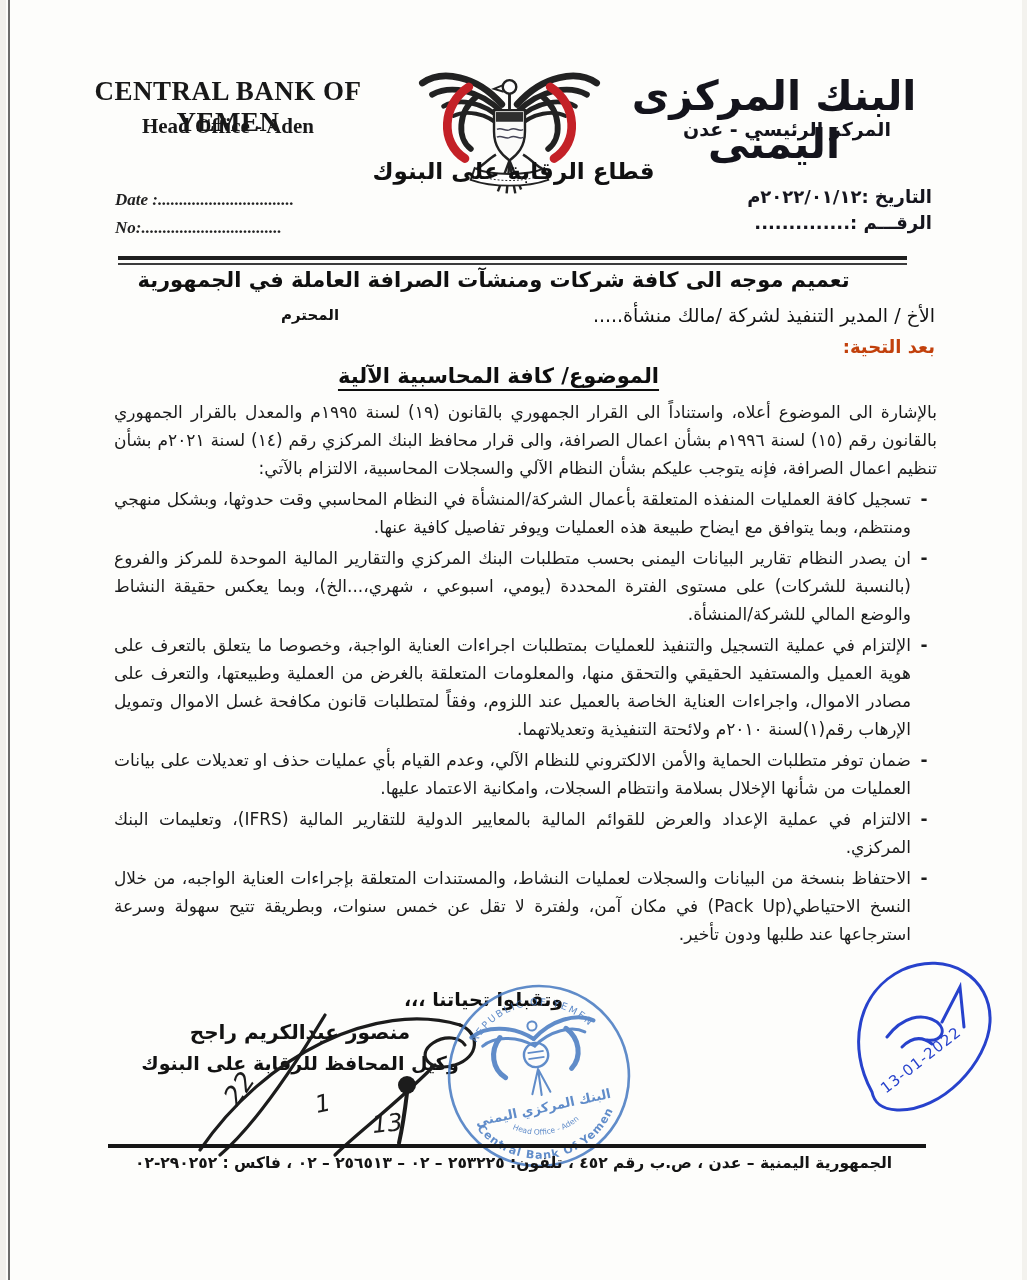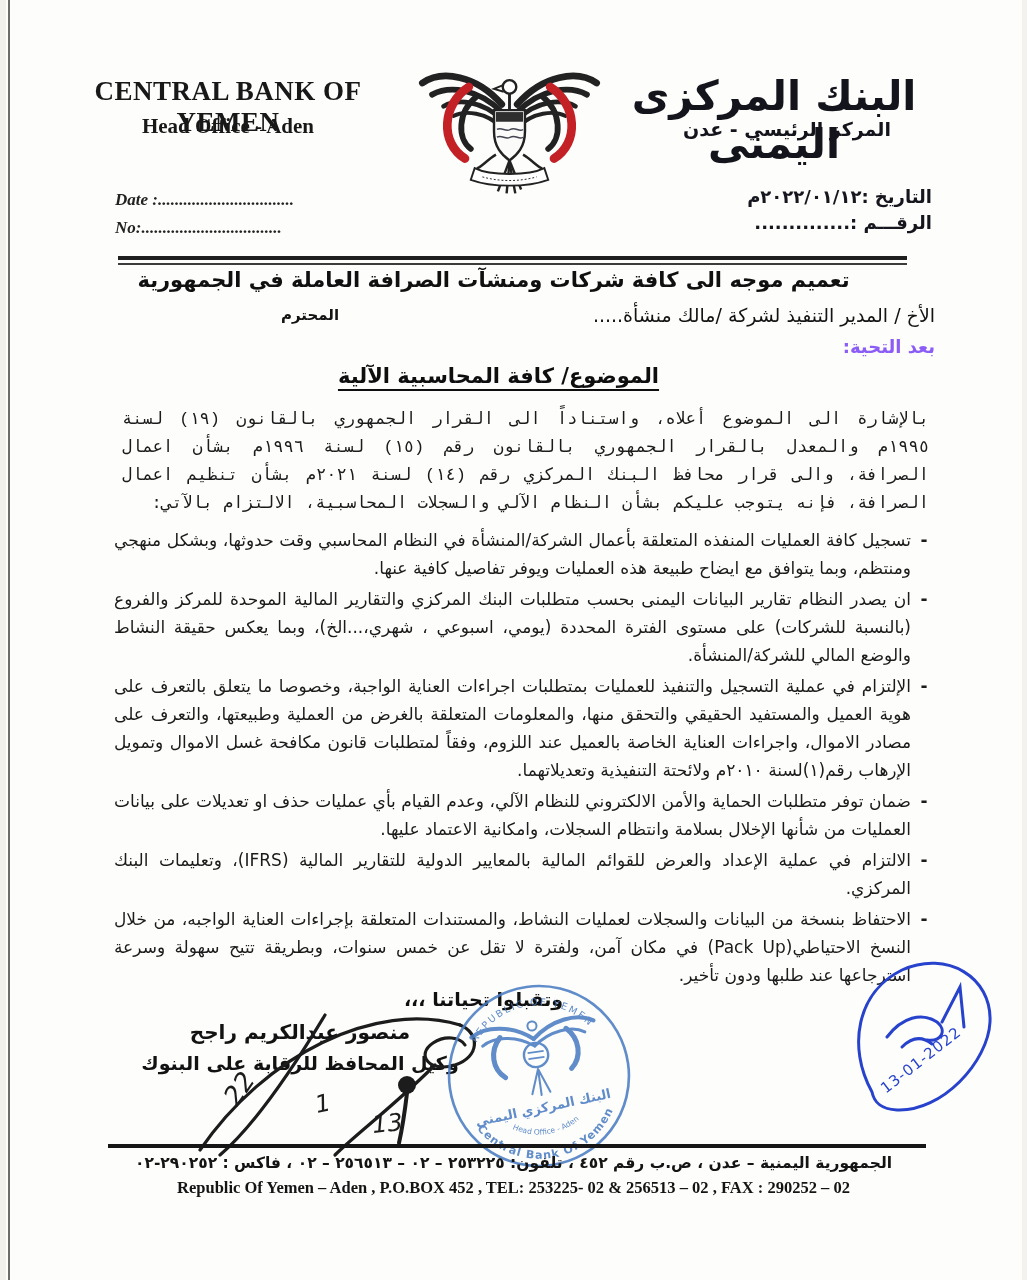--- a/index.html
+++ b/index.html
@@ -21,26 +21,26 @@
   .date-en{left:115px;top:190px;font-size:17px;font-weight:bold;font-style:italic;color:#222;}
   .no-en{left:115px;top:218px;font-size:17px;font-weight:bold;font-style:italic;color:#222;}
   .date-ar{right:95px;top:186px;font-size:18px;font-weight:bold;color:#16161e;}
   .no-ar{right:95px;top:212px;font-size:18px;font-weight:bold;color:#16161e;}
 
   .dbl-rule{left:118px;top:256px;width:789px;height:3px;border-top:4px solid #1f1f1f;border-bottom:2px solid #3c3c3c;}
 
   .circ-title{left:0;right:40px;top:268px;text-align:center;font-weight:bold;font-size:21px;color:#101010;}
   .addressee{right:92px;top:304px;font-weight:normal;font-size:19px;color:#131313;}
   .honorific{left:281px;top:306px;font-weight:bold;font-size:15px;color:#131313;}
-  .greeting{right:92px;top:336px;font-weight:bold;font-size:18px;color:#8b5cf6;}
+  .greeting{right:92px;top:336px;font-weight:bold;font-size:18px;color:#c2410c;}
   .subject{left:0;right:30px;top:364px;text-align:center;font-weight:bold;font-size:21px;color:#0e0e0e;
            text-decoration:underline;text-decoration-thickness:2px;text-underline-offset:6px;}
 
   .flow{left:114px;top:398px;width:823px;color:#1b1b1b;}
-  .flow p.intro{margin:8px;font-size:17px;line-height:28px;text-align:justify;font-family:Liberation Mono, monospace;}
+  .flow p.intro{margin:0;font-size:17px;line-height:28px;text-align:justify;}
   .bullets{list-style:none;margin:2px 0 0 0;padding:0;}
   .bullets li{display:flex;flex-direction:row;margin-top:3px;font-size:17px;line-height:28px;}
   .bullets .dash{flex:0 0 26px;text-align:center;font-weight:bold;}
   .bullets .btxt{flex:1;text-align:justify;}
   .closing{left:0;right:60px;top:988px;text-align:center;font-weight:bold;font-size:19px;color:#101010;}
 
   .sig-name{left:150px;top:1020px;width:300px;text-align:center;font-weight:bold;font-size:20px;color:#121212;}
   .sig-title{left:140px;top:1052px;width:320px;text-align:center;font-weight:bold;font-size:19px;color:#121212;}
 
   .footer-rule{left:108px;top:1144px;width:818px;height:4px;background:#161616;}
@@ -91,20 +91,21 @@
         <path d="M100,110 L112,140"></path>
       <path d="M86,104 C76,110 70,118 66,118"></path>
         <path d="M114,104 C124,110 130,118 134,118"></path>
     </g>
     <path d="M64,118 C80,126 120,126 136,118 L140,130 C118,138 82,138 60,130 Z" fill="#fff" stroke="#222" stroke-width="2"></path>
     <path d="M72,127 C90,132 110,132 128,127" fill="none" stroke="#222" stroke-width="1" stroke-dasharray="2,2"></path>
   </svg>
 
   <div class="abs bank-ar ar">البنك المركزى اليمنى</div>
   <div class="abs office-ar ar">المركز الرئيسي - عدن</div>
+  <div class="abs sector-ar ar">قطاع الرقابة على البنوك</div>
 
   <div class="abs date-en serif">Date :................................</div>
   <div class="abs no-en serif">No:.................................</div>
   <div class="abs date-ar ar">
     <span>التاريخ :</span><span>٢٠٢٢/٠١/١٢م</span>
   </div>
   <div class="abs no-ar ar">الرقـــم :..............</div>
 
   <div class="abs dbl-rule"></div>
 
@@ -199,14 +200,13 @@
       <path d="M30,140 C5,95 15,40 60,18 C105,-2 150,25 148,70 C146,110 100,160 55,158 C38,157 32,150 30,140"></path>
       <path d="M45,85 C60,65 80,60 95,70 C105,78 100,90 85,88"></path>
       <path d="M60,95 Q75,80 90,92"></path>
       <path d="M100,70 L118,35 L122,75"></path>
     </g>
     <text x="82" y="112" font-size="15" fill="#2742cc" font-family="DejaVu Sans, sans-serif" text-anchor="middle" letter-spacing="1" transform="rotate(-38 82 112)">13-01-2022</text>
   </svg>
 
   <div class="abs footer-rule"></div>
   <div class="abs footer-ar ar">الجمهورية اليمنية – عدن ، ص.ب رقم ٤٥٢ ، تلفون: ٢٥٣٢٢٥ – ٠٢ – ٢٥٦٥١٣ – ٠٢ ، فاكس : ٢٩٠٢٥٢-٠٢</div>
-  <div class="abs footer-en serif">Republic Of Yemen – Aden  , P.O.BOX 452 , TEL: 253225- 02 &amp; 256513 – 02 , FAX : 290252 – 02</div>
 </div>
 
 </body></html>

